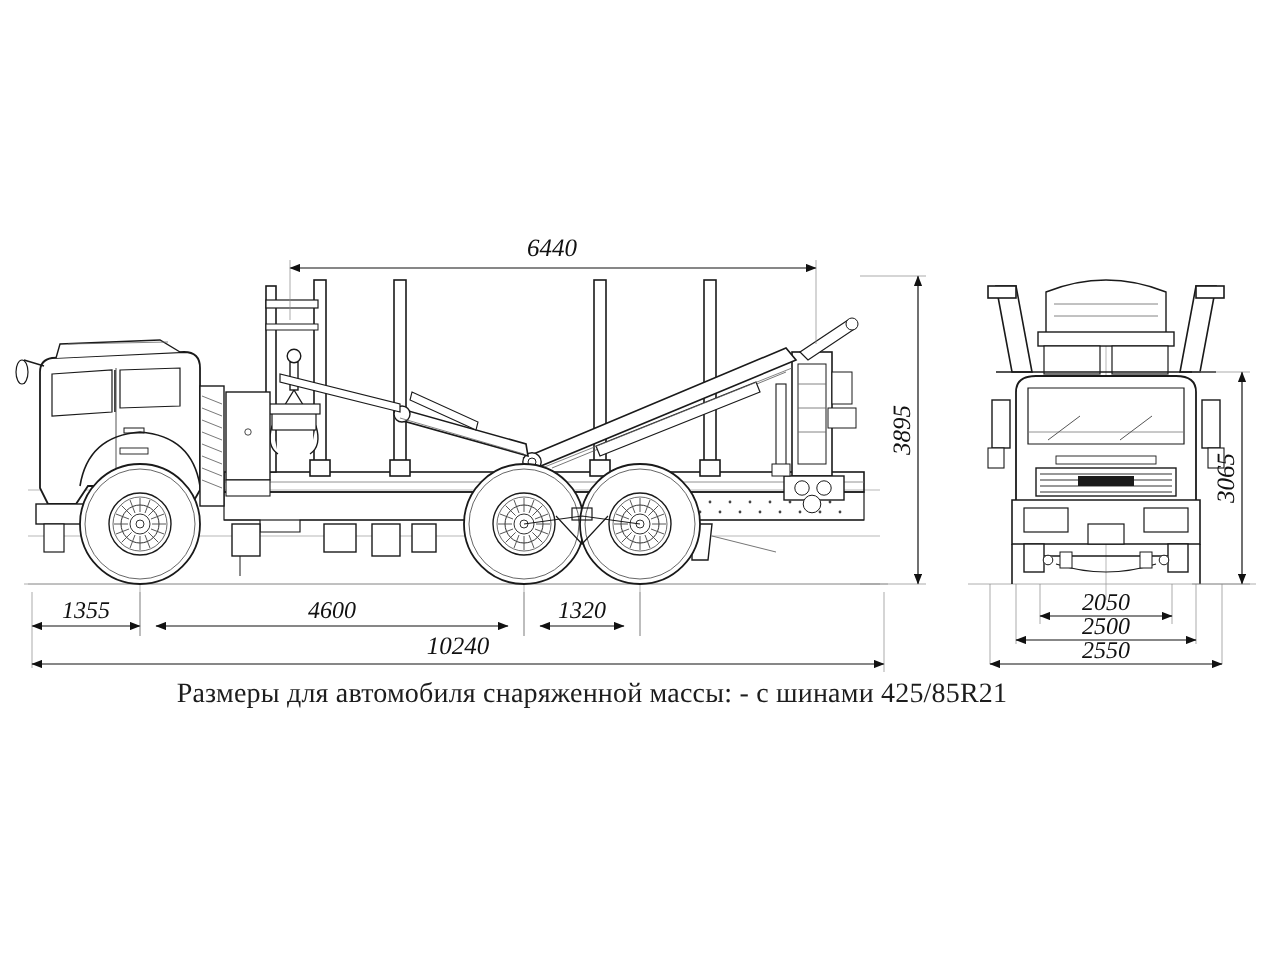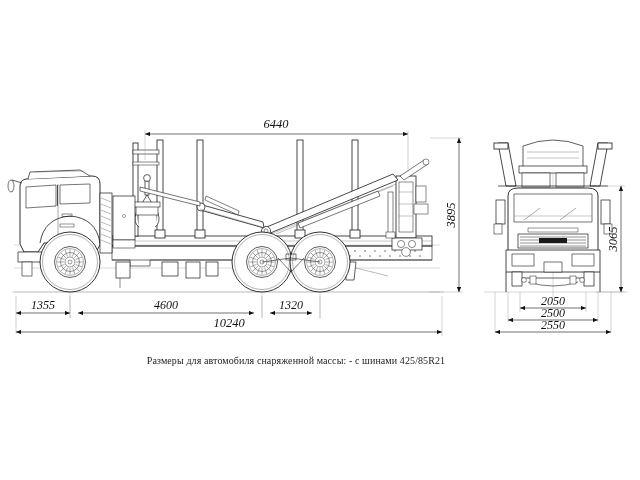--- a/index.html
+++ b/index.html
@@ -1,21 +1,21 @@
 <!DOCTYPE html>
 <html><head>
 <meta charset="utf-8">
 <style>
   html,body{margin:0;padding:0;background:#ffffff;}
   body{width:640px;height:480px;position:relative;overflow:hidden;
        font-family:"Liberation Serif",serif;color:#1a1a1a;}
   #drawing{position:absolute;left:0;top:0;width:640px;height:480px;}
   .dim-text{font-style:italic;fill:#111;font-family:"Liberation Serif",serif;}
-  .caption{position:absolute;left:0;top:355px;width:592px;text-align:center;
-           font-family:"Liberation Serif",serif;font-size:10px;color:#1d1d1d;
+  .caption{position:absolute;left:0;top:340px;width:592px;text-align:center;
+           font-family:"Liberation Serif",serif;font-size:14px;color:#1d1d1d;
            letter-spacing:0.1px;}
 </style>
 </head>
 <body>
 
 <svg id="drawing" viewBox="0 0 640 480">
   <defs>
     <marker id="ar" markerWidth="9" markerHeight="7" refX="8.5" refY="3.5" orient="auto">
       <polygon points="0,0 9,3.5 0,7" fill="#111"></polygon>
     </marker>

